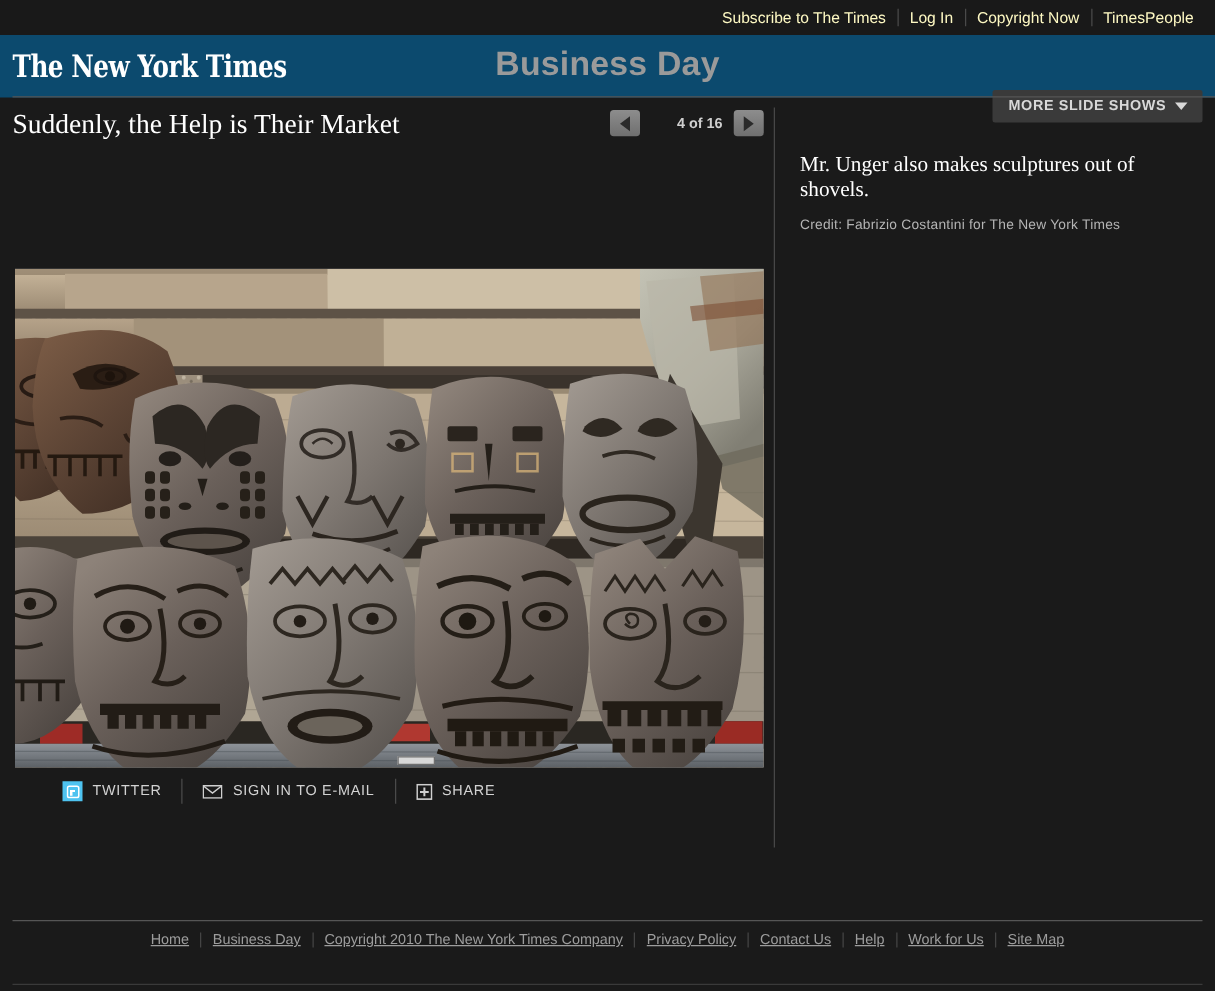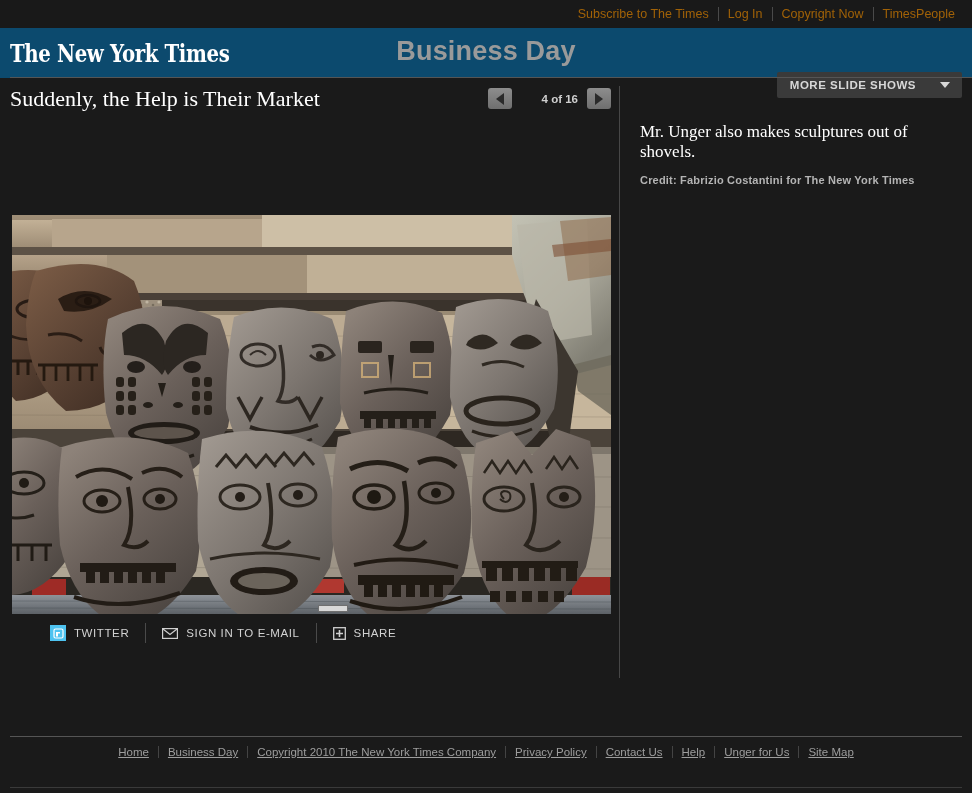--- a/index.html
+++ b/index.html
@@ -20,21 +20,21 @@
   .top-bar {
     height: 28px;
     background: #191919;
     display: flex;
     align-items: center;
     justify-content: flex-end;
     padding-right: 8px;
     box-sizing: border-box;
   }
   .top-bar a {
-    color: #a16207;
+    color: #fef9c3;
     font-size: 12.5px;
     text-decoration: none;
     padding: 0 9px;
     line-height: 14px;
     white-space: nowrap;
   }
   .top-bar a:not(:last-child) {
     border-right: 1px solid #4a4a4a;
   }
 
@@ -75,21 +75,21 @@
     top: 44px;
     background: #3a3a3a;
     color: #d8d8d8;
     font-size: 11.5px;
     font-weight: bold;
     letter-spacing: 0.5px;
     padding: 7px 12px 7px 13px;
     border-radius: 2px;
     display: flex;
     align-items: center;
-    gap: 24px;
+    gap: 7px;
     cursor: pointer;
     white-space: nowrap;
   }
   .caret-down {
     width: 0; height: 0;
     border-left: 5px solid transparent;
     border-right: 5px solid transparent;
     border-top: 6px solid #d8d8d8;
   }
   .masthead-rule {
@@ -243,21 +243,20 @@
     line-height: 20px;
     color: #ffffff;
     margin: 6px 0 0 0;
     padding-right: 14px;
   }
   .credit {
     font-size: 11px;
     color: #b4b4b4;
     margin-top: 12px;
     letter-spacing: 0.2px;
-    font-weight: bold;
   }
 
   
   .footer {
     position: absolute;
     left: 0; right: 0;
     bottom: 0;
     height: 88px;
   }
   .footer-rule {
@@ -701,17 +700,17 @@
 
 <div class="footer">
   <div class="footer-rule"></div>
   <div class="footer-links">
     <a href="#">Home</a>
     <a href="#">Business Day</a>
     <a href="#">Copyright 2010 The New York Times Company</a>
     <a href="#">Privacy Policy</a>
     <a href="#">Contact Us</a>
     <a href="#">Help</a>
-    <a href="#">Unger for Us</a>
+    <a href="#">Work for Us</a>
     <a href="#">Site Map</a>
   </div>
   <div class="footer-bottom-rule"></div>
 </div>
 
 </body></html>

